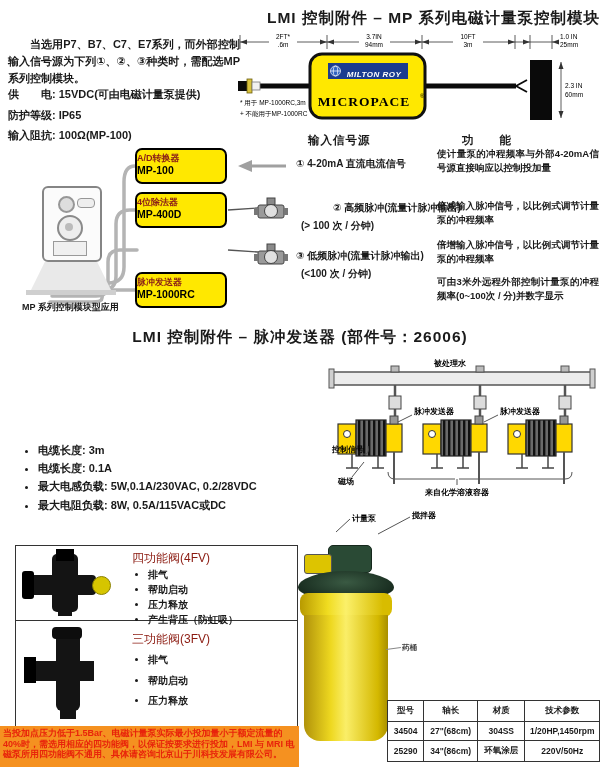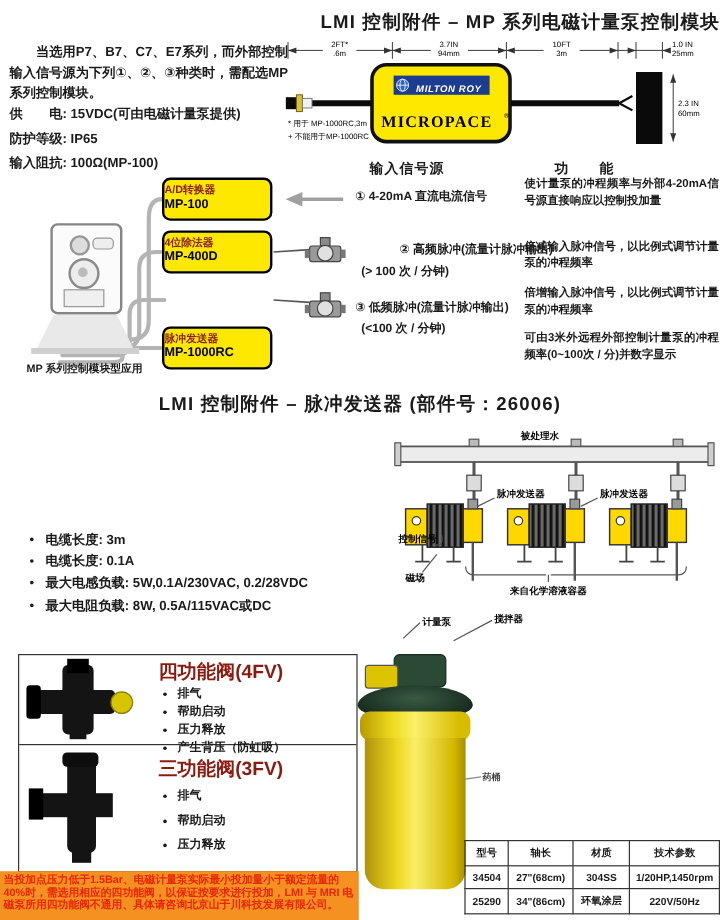--- a/index.html
+++ b/index.html
@@ -34,21 +34,21 @@
   .pbasebar{left:14px;top:104px;width:90px;height:5px;background:#cfcfcf;}
   
   .intro2{left:8px;top:356px;width:322px;margin:0;font-size:11px;line-height:1.57;font-weight:600;
           text-indent:2em;text-align:justify;}
   .blist{left:24px;top:444px;width:300px;margin:0;padding:0 0 0 14px;font-size:11px;font-weight:600;}
   .blist li{margin-bottom:5px;line-height:1.2;}
   
   .vpanel{left:15px;top:545px;width:283px;height:182px;box-sizing:border-box;border:1.5px solid #333;background:#fff;}
   .vcell1{left:0;top:0;width:100%;height:75px;border-bottom:1.5px solid #333;box-sizing:border-box;}
   .vcell2{left:0;top:75px;width:100%;height:105px;}
-  .vtitle{font-size:16px;font-weight:bold;color:#8B1A10;}
+  .vtitle{font-size:12px;font-weight:normal;color:#8B1A10;}
   .vlist{margin:2px 0 0;padding:0 0 0 16px;font-size:10px;font-weight:bold;}
   .vlist li{margin-bottom:2.5px;line-height:1.25;}
   .vphoto{left:6px;width:100px;background:#fff;}
   .dk{position:absolute;background:#141414;}
   .knob{position:absolute;width:17px;height:17px;border-radius:50%;background:#d6c500;border:1.5px solid #8a8000;}
   
   .warn{left:0;top:726px;width:299px;height:41px;box-sizing:border-box;background:#F59120;color:#E8240B;
         font-size:9px;font-weight:bold;line-height:1.17;padding:2px 3px;}
   
   .tank{left:298px;top:545px;width:96px;height:200px;}

